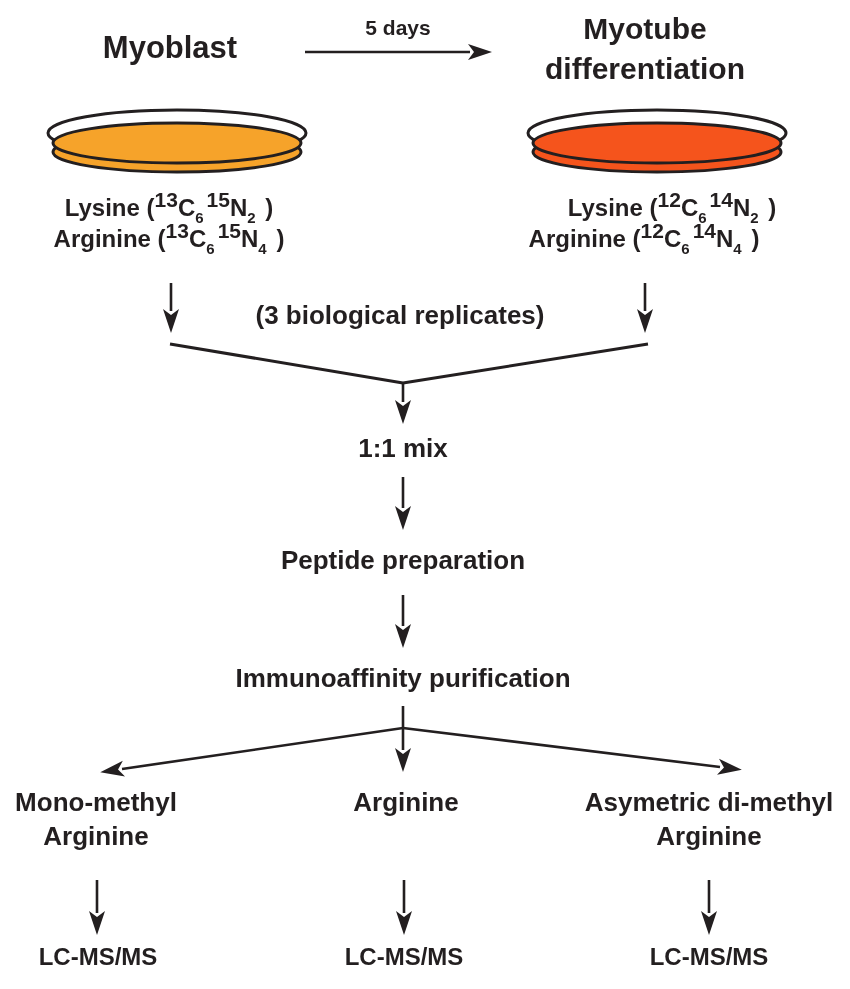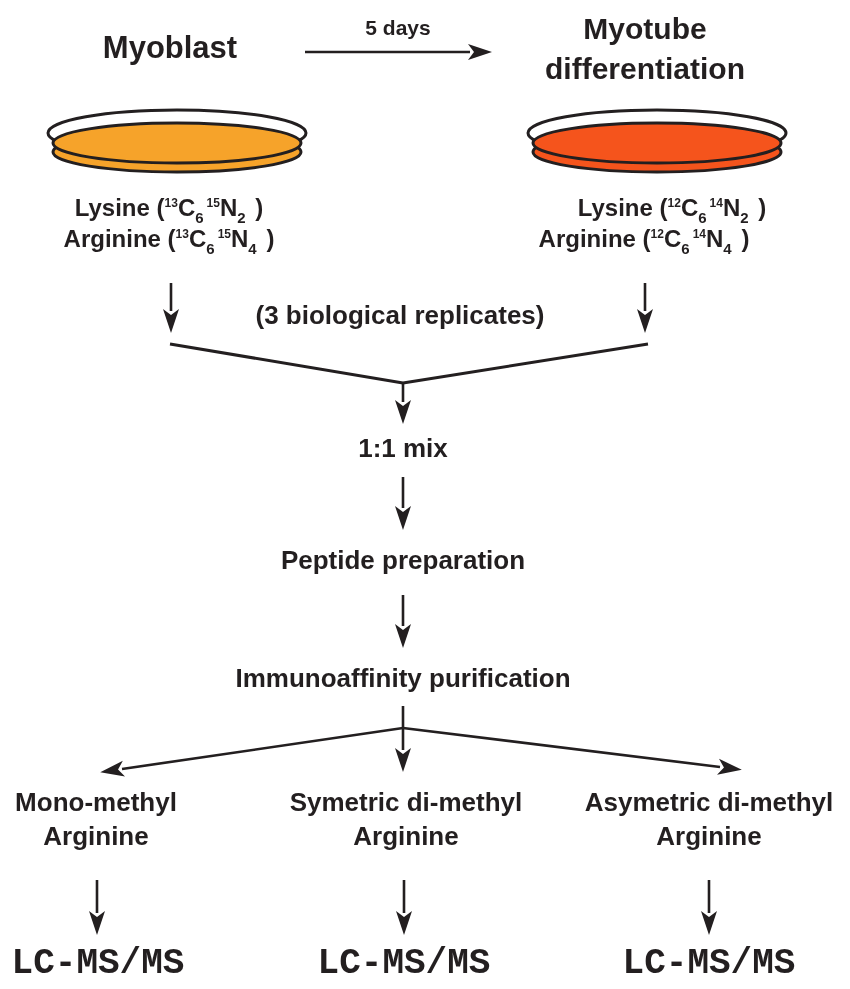--- a/index.html
+++ b/index.html
@@ -20,22 +20,22 @@
     white-space:nowrap;
     text-align:center;
     color:#231f20;
   }
   .title{font-size:31px;line-height:40px;}
   .title2{font-size:30px;line-height:40px;white-space:normal;width:320px;}
   .days{font-size:21px;}
   .iso{font-size:24px;}
   .step{font-size:26px;}
   .branch{font-size:26px;line-height:34px;white-space:normal;width:300px;}
-  .lcms{font-size:36px;font-family:Liberation Mono, monospace;}
-  .iso sup{font-size:12px;position:relative;top:-9px;line-height:0;vertical-align:baseline;}
+  .lcms{font-size:24px;}
+  .iso sup{font-size:21px;position:relative;top:-9px;line-height:0;vertical-align:baseline;}
   .iso sub{font-size:15px;position:relative;top:7px;line-height:0;vertical-align:baseline;margin-right:3px;}
   svg.layer{position:absolute;left:0;top:0;}
 </style>
 </head>
 <body>
 
 <div class="canvas">
 
   <svg class="layer" width="850" height="989" viewBox="0 0 850 989">
     <defs>
@@ -103,21 +103,20 @@
 
   <div class="lbl step" style="left:403px;top:545px;">Peptide preparation</div>
 
   <div class="lbl step" style="left:403px;top:663px;">Immunoaffinity purification</div>
 
   <div class="lbl branch" style="left:96px;top:785px;">
     <div>Mono-methyl</div>
     <div>Arginine</div>
   </div>
   <div class="lbl branch" style="left:406px;top:785px;">
-    <div>Symetric di-methyl</div>
     <div>Arginine</div>
   </div>
   <div class="lbl branch" style="left:709px;top:785px;">
     <div>Asymetric di-methyl</div>
     <div>Arginine</div>
   </div>
 
   <div class="lbl lcms" style="left:98px;top:943px;">LC-MS/MS</div>
   <div class="lbl lcms" style="left:404px;top:943px;">LC-MS/MS</div>
   <div class="lbl lcms" style="left:709px;top:943px;">LC-MS/MS</div>

